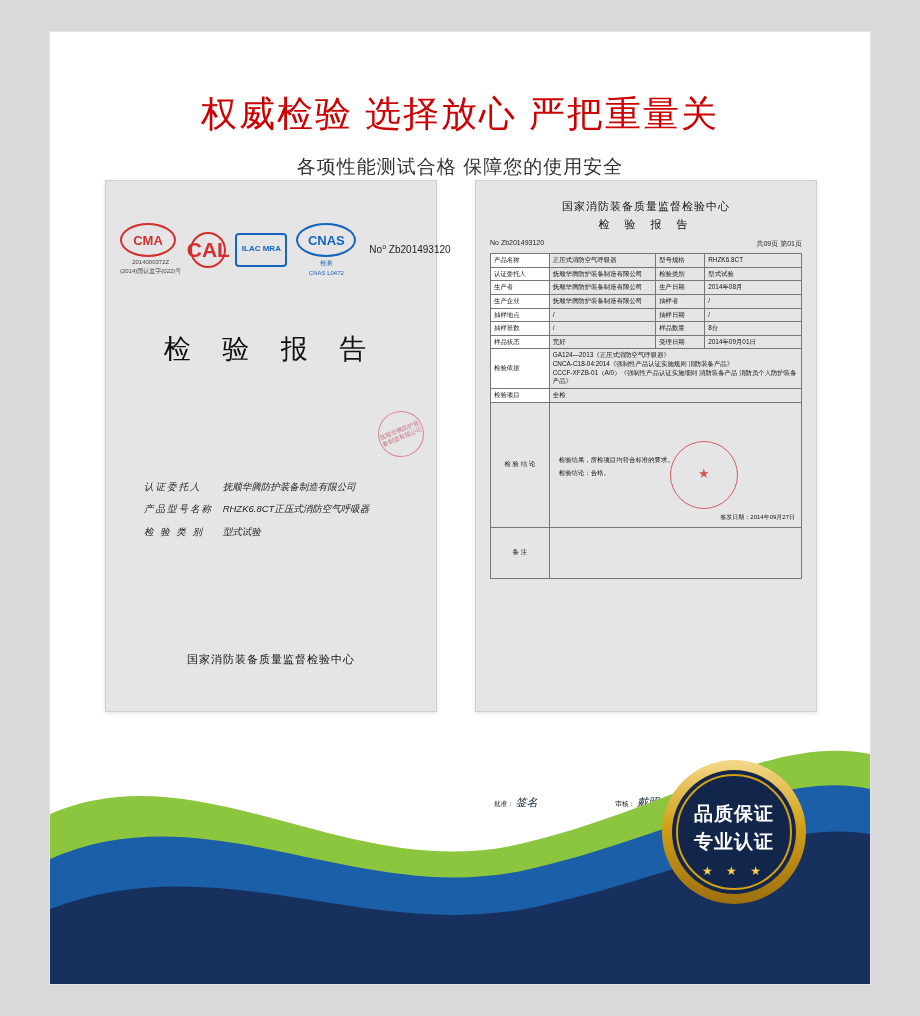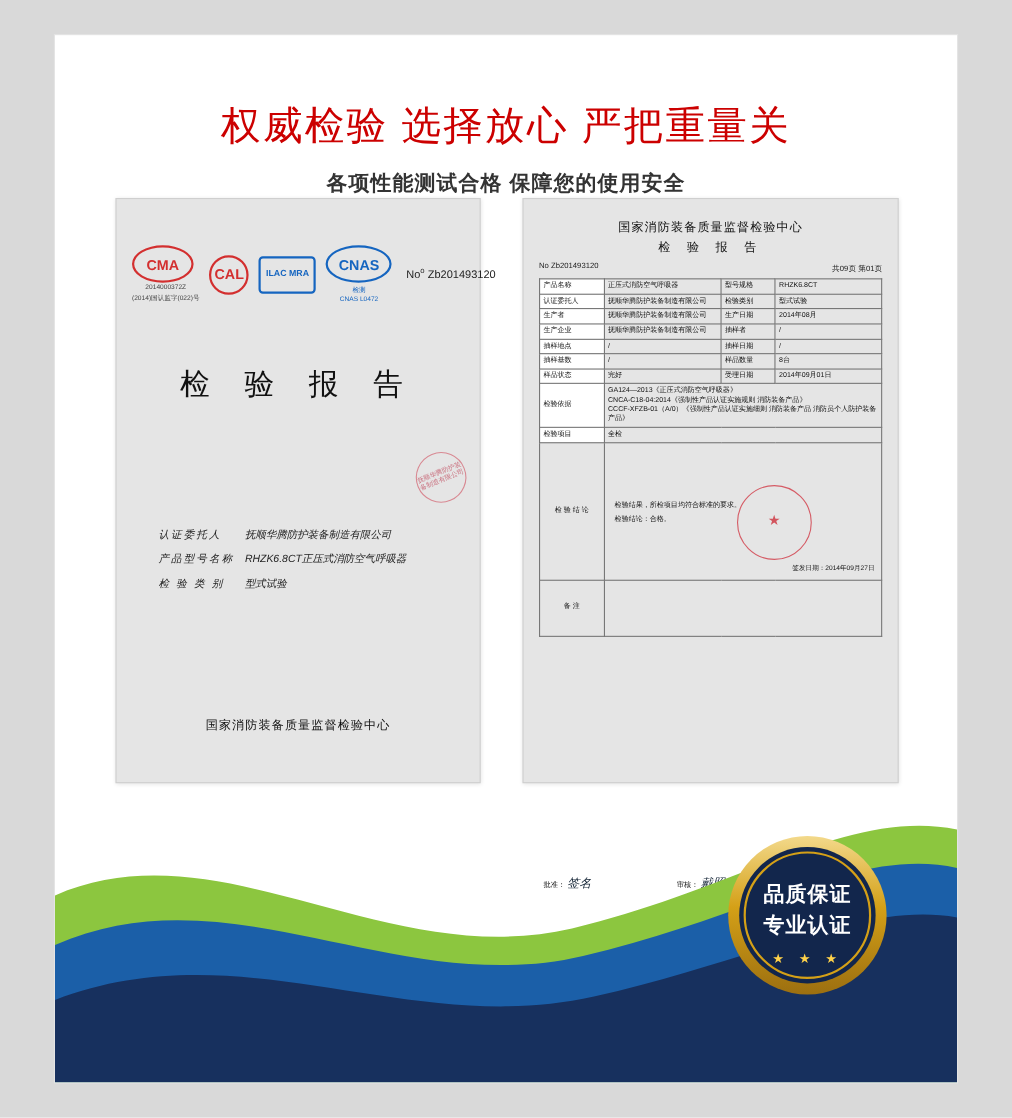--- a/index.html
+++ b/index.html
@@ -25,21 +25,20 @@
     font-size:36px;font-weight:normal;color:#cc0000;
     letter-spacing:2px;
     white-space:nowrap;
   }
   .subline{
     position:absolute;top:122px;left:0;width:100%;
     text-align:center;
     font-size:19px;color:#333333;
     letter-spacing:1px;
     white-space:nowrap;
-    font-weight:bold;
   }
   
   .cert{
     position:absolute;
     background:#e5e5e5;
     border:1px solid #cfcfcf;
     box-shadow:0 1px 4px rgba(0,0,0,.12);
   }
   .cert-left{left:55px;top:148px;width:330px;height:530px;}
   .cert-right{left:425px;top:148px;width:340px;height:530px;}
@@ -53,21 +52,21 @@
   .oval{
     width:52px;height:30px;border:2px solid #d32f2f;border-radius:50%;
     display:flex;align-items:center;justify-content:center;
     font-size:13px;font-weight:bold;color:#d32f2f;
     letter-spacing:0px;
   }
   .oval.blue{border-color:#1565c0;color:#1565c0;width:56px;}
   .circle{
     width:32px;height:32px;border:2px solid #d32f2f;border-radius:50%;
     display:flex;align-items:center;justify-content:center;
-    font-size:13px;font-weight:bold;color:#d32f2f;
+    font-size:21px;font-weight:bold;color:#d32f2f;
   }
   .sub-code{font-size:6px;color:#444;margin-top:2px;white-space:nowrap;}
   .sub-code.blue{color:#1565c0;}
   .ilac{
     width:48px;height:30px;border:2px solid #1565c0;border-radius:4px;
     display:flex;align-items:center;justify-content:center;
     font-size:8px;font-weight:bold;color:#1565c0;line-height:1.1;
     text-align:right;
   }
   .no-code{

